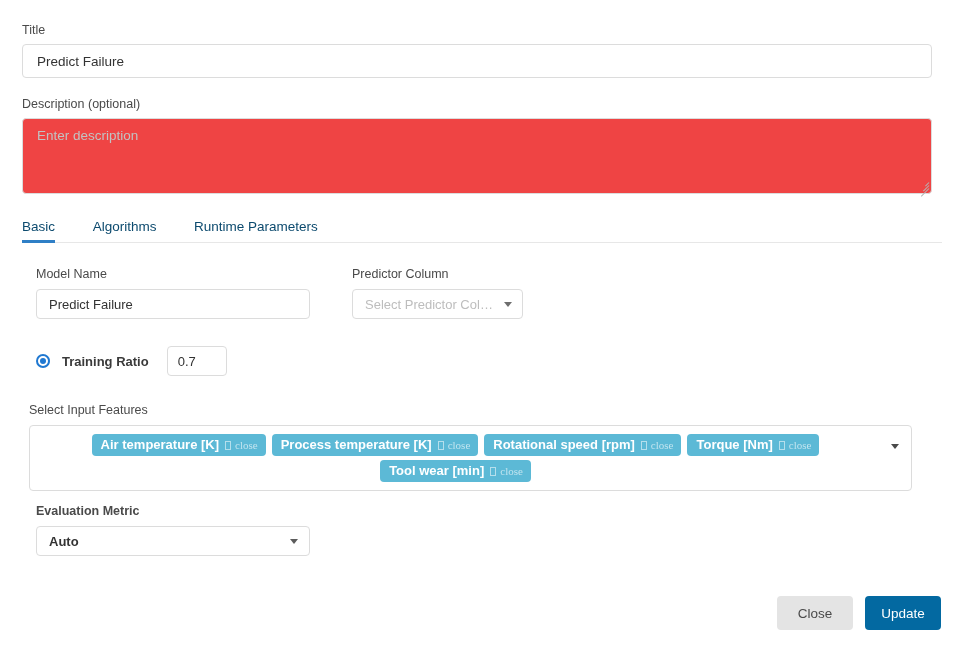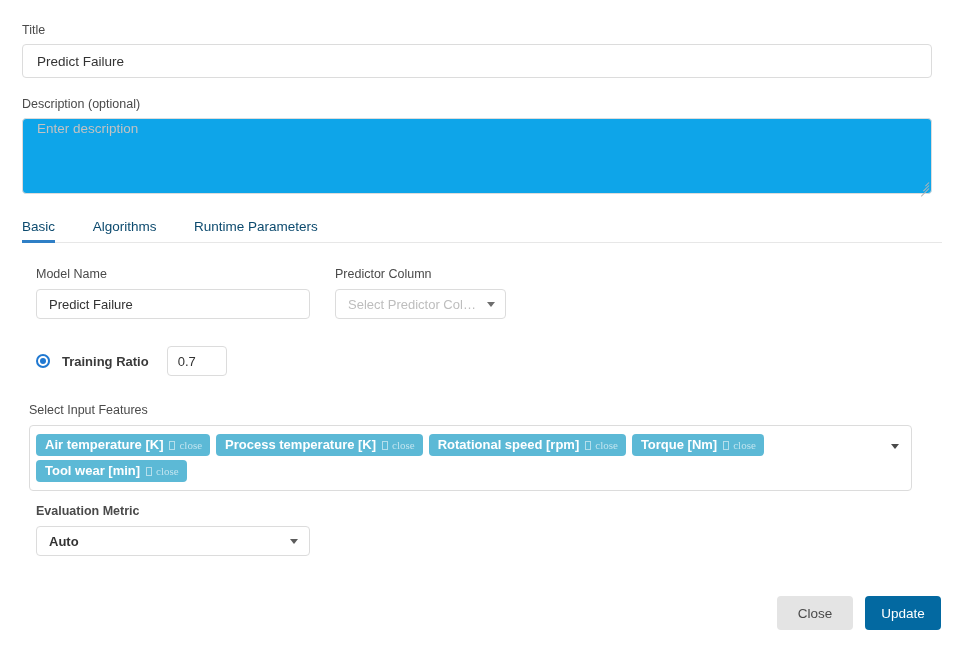--- a/index.html
+++ b/index.html
@@ -46,22 +46,22 @@
   .text-input::placeholder { color: #c9c9c9; }
 
   
   .desc-block { position: absolute; left: 22px; top: 96px; width: 910px; }
   .desc-block .field-label { margin-bottom: 6px; }
   .textarea {
     width: 910px;
     height: 76px;
     border: 1px solid #dcdcdc;
     border-radius: 4px;
-    background: #0ea5e9;
-    padding: 2px 14px;
+    background: #ef4444;
+    padding: 9px 14px;
     font-family: "Liberation Sans", sans-serif;
     font-size: 13.5px;
     color: #333;
     resize: none;
     outline: none;
     display: block;
   }
   .textarea::placeholder { color: #c2c2c2; }
   .resize-grip {
     position: absolute;
@@ -123,21 +123,21 @@
     border: 1px solid #dcdcdc;
     border-radius: 4px;
     background: #fff;
     padding: 0 12px;
     font-size: 13px;
     color: #333;
     font-family: "Liberation Sans", sans-serif;
     outline: none;
   }
 
-  .predictor-block { position: absolute; left: 335px; top: 266px; }
+  .predictor-block { position: absolute; left: 352px; top: 266px; }
   .predictor-block .field-label { margin-bottom: 7px; }
   .select-box {
     width: 171px;
     height: 30px;
     border: 1px solid #dcdcdc;
     border-radius: 4px;
     background: #fff;
     display: flex;
     align-items: center;
     padding: 0 10px 0 12px;
@@ -214,21 +214,21 @@
   .features-block .field-label { margin-bottom: 7px; }
   .chips-box {
     width: 883px;
     min-height: 58px;
     border: 1px solid #dcdcdc;
     border-radius: 4px;
     background: #fff;
     position: relative;
     padding: 6px 30px 6px 6px;
   }
-  .chips-wrap { display: flex; flex-wrap: wrap; }
+  .chips-wrap { display: flex; flex-wrap: wrap; justify-content: center; }
   .chip {
     display: inline-flex;
     align-items: baseline;
     background: #5cb9d6;
     color: #ffffff;
     border-radius: 4px;
     height: 22px;
     padding: 0 8px 0 9px;
     margin: 2px 6px 2px 0;
     font-size: 13px;

